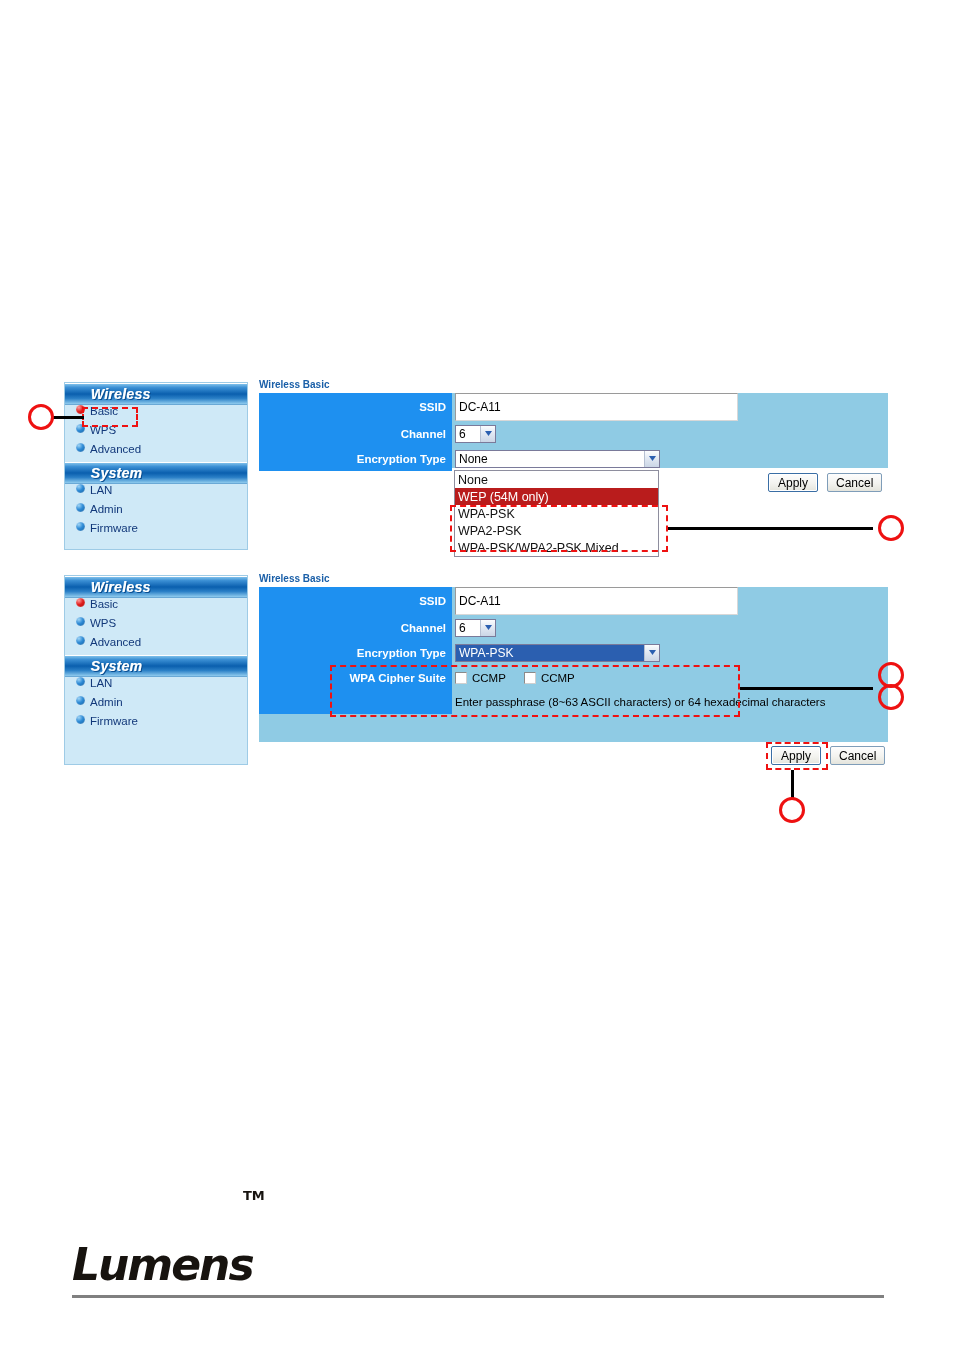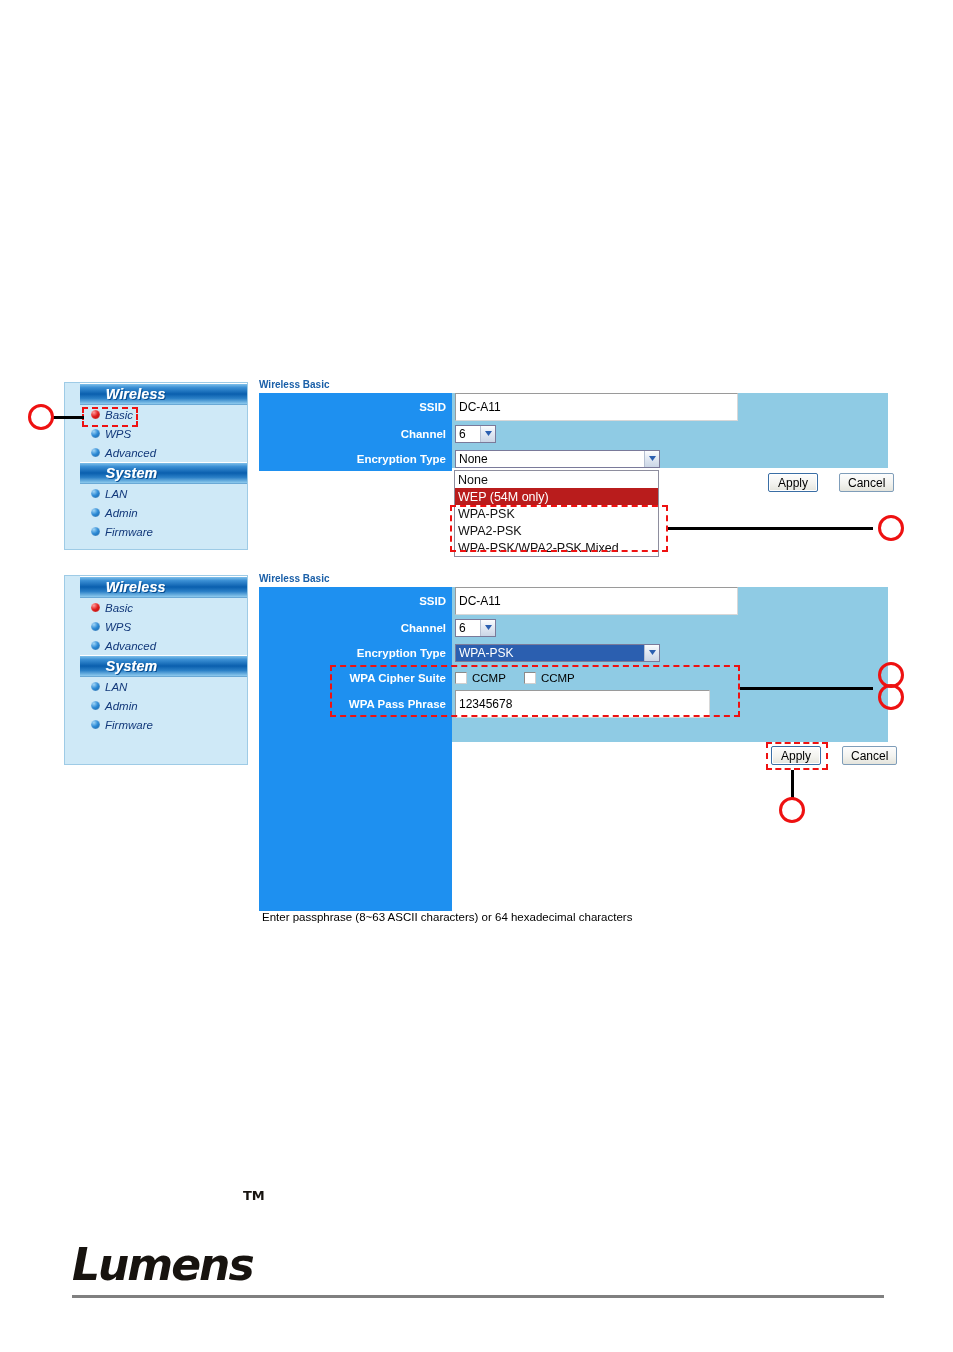--- a/index.html
+++ b/index.html
@@ -15,21 +15,20 @@
     -webkit-font-smoothing: antialiased;
   }
 
   
   .sidebar {
     position: absolute;
     width: 184px;
     background: #cfe9f7;
     border: 1px solid #9ecbe6;
     box-sizing: border-box;
-    padding-left: 15px;
   }
   .sb-header {
     height: 22px;
     background: linear-gradient(to bottom,
        #7fc0ea 0%, #3b8fd4 18%, #0a5fae 50%, #2a7fc6 72%, #8fcbee 100%);
     border-top: 1px solid #ffffff;
     border-bottom: 1px solid #6aa9d6;
     display: flex;
     align-items: center;
     padding-left: 26px;
@@ -39,24 +38,23 @@
     font-size: 14px;
     font-weight: bold;
     font-style: italic;
     color: #ffffff;
     letter-spacing: 0.3px;
     text-shadow: 1px 1px 0 #0a4d8f, -0.5px -0.5px 0 #bfe2f7;
   }
   .sb-item {
     height: 19px;
     display: flex;
-    align-items: center;
+    align-items: flex-start;
     padding-left: 11px;
     position: relative;
-    font-style: italic;
   }
   .sb-dot {
     width: 9px;
     height: 9px;
     border-radius: 50%;
     margin-right: 5px;
     flex: 0 0 auto;
     background: radial-gradient(circle at 32% 28%, #9fd4f5 0%, #2e8bd6 45%, #0d5a9e 100%);
     box-shadow: inset 0 0 1px #ffffff;
   }
@@ -207,21 +205,21 @@
     border: 1px solid #7f9db9;
     border-radius: 2px;
     font-size: 12px;
     color: #000;
     display: flex;
     align-items: center;
     justify-content: center;
     box-sizing: border-box;
   }
   .btn.primary { box-shadow: inset 0 0 0 1px #ffffff; border-color: #3a6ea5; }
-  .btnrow { position: absolute; display: flex; gap: 21px; }
+  .btnrow { position: absolute; display: flex; gap: 9px; }
 
   
   .dashbox {
     position: absolute;
     border: 2px dashed #ee1111;
     box-sizing: border-box;
     pointer-events: none;
     z-index: 20;
   }
   .callout {
@@ -437,27 +435,21 @@
   </div>
   <div class="row">
     <div class="lab">WPA Cipher Suite</div>
     <div class="fld">
       <span class="cb"></span>
       <span class="cblabel">CCMP</span>
       <span class="cb"></span>
       <span class="cblabel">CCMP</span>
     </div>
   </div>
-  <div class="row">
-    <div class="lab">WPA Pass Phrase</div>
-    <div class="fld">
-      <div class="txtbox" style="width:255px;">12345678</div>
-    </div>
-  </div>
-  <div class="row" style="min-height:24px;flex-direction:column;">
+  <div class="row" style="min-height:24px;">
     <div class="lab" style="background:#1e90f0;"></div>
     <div class="fld">
       <span class="hint">Enter passphrase (8~63 ASCII characters) or 64 hexadecimal characters</span>
     </div>
   </div>
 </div>
 
 <div class="btnrow" style="left:771px; top:746px;">
   <div class="btn primary">Apply</div>
   <div class="btn">Cancel</div>

